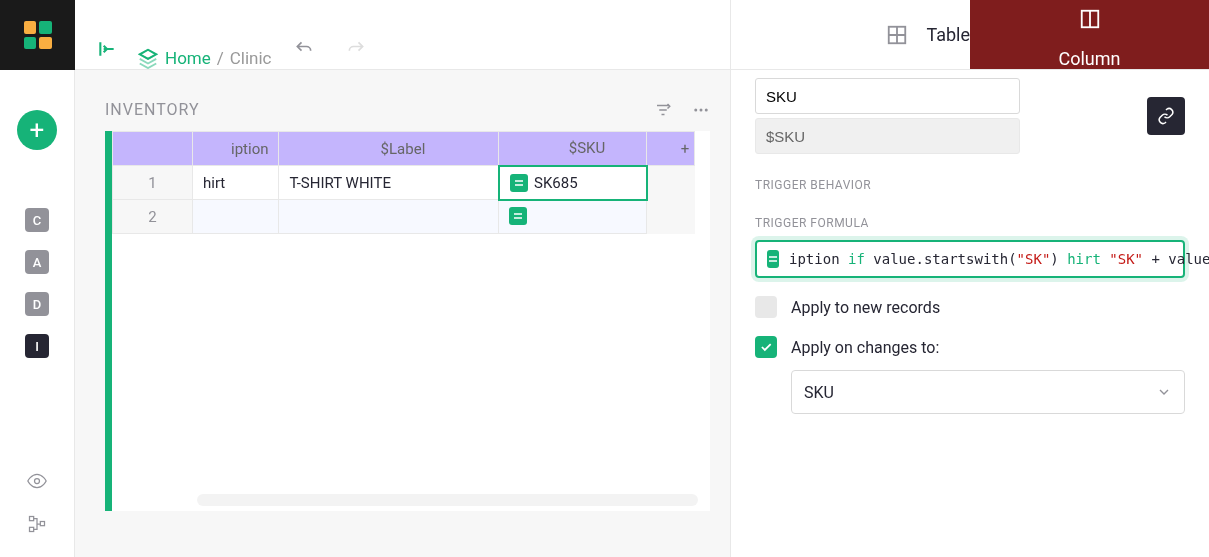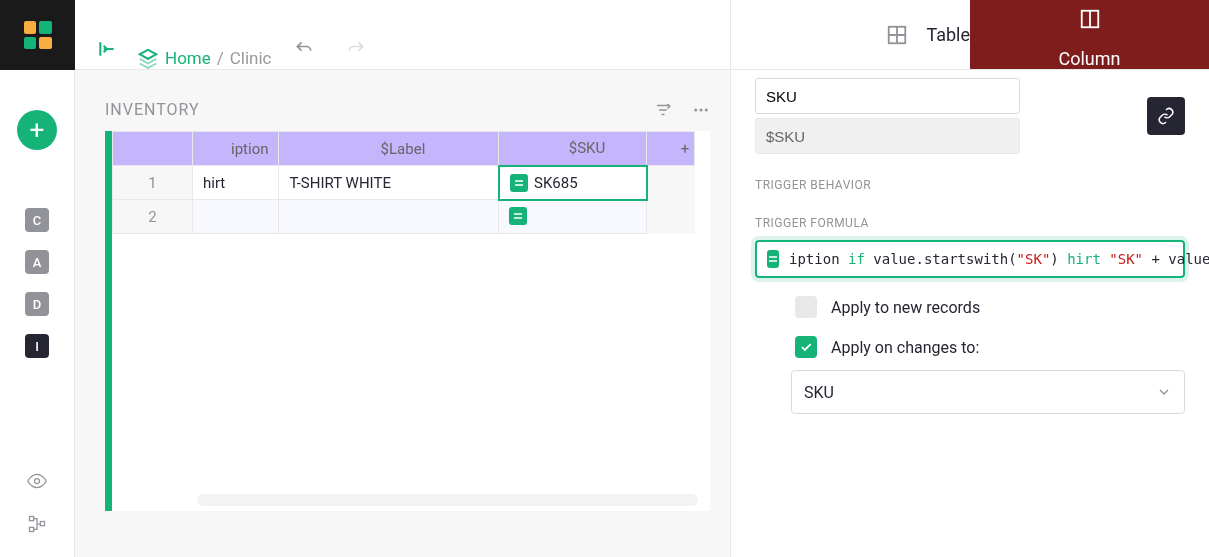--- a/index.html
+++ b/index.html
@@ -62,21 +62,21 @@
 .linkbtn { width:38px;height:38px;background:#262633;border-radius:4px;display:flex;align-items:center;justify-content:center;color:#fff;cursor:pointer;align-self:center;}
 .linkbtn svg{width:18px;height:18px;}
 .sec-label{font-size:12px;letter-spacing:0.5px;color:#929299;margin:24px 0 10px 0;}
 .select { height:44px;border:1px solid #d9d9d9;border-radius:4px;display:flex;align-items:center;padding:0 12px;font-size:16px;cursor:pointer;gap:12px;}
 .select svg.left{width:20px;height:20px;color:#929299;}
 .select .chev{margin-left:auto;color:#929299;}
 .formula-box{border:2px solid #16b378;border-radius:4px;padding:8px 10px;display:flex;align-items:center;gap:10px;font-family:Menlo,Consolas,monospace;font-size:14px; box-shadow: 0 0 0 4px rgba(22,179,120,0.15);}
 .formula-box .code{white-space:nowrap;}
 .kw{color:#16b378;} .str{color:#c41a16;}
 .cursor{display:inline-block;width:1px;height:16px;background:#000;vertical-align:middle;}
-.check-row{display:flex;align-items:center;gap:14px;margin-top:18px;font-size:16px;margin-left:40px;}
+.check-row{display:flex;align-items:center;gap:14px;margin-top:18px;font-size:16px;}
 .chk{width:22px;height:22px;border-radius:4px;display:flex;align-items:center;justify-content:center;}
 .chk.off{background:#e8e8e8;}
 .chk.on{background:#16b378;color:#fff;}
 .chk svg{width:14px;height:14px;}
 .sub-select{margin-left:36px;margin-top:12px;}
 </style>
 </head>
 <body>
 
 <div class="logo-box">

